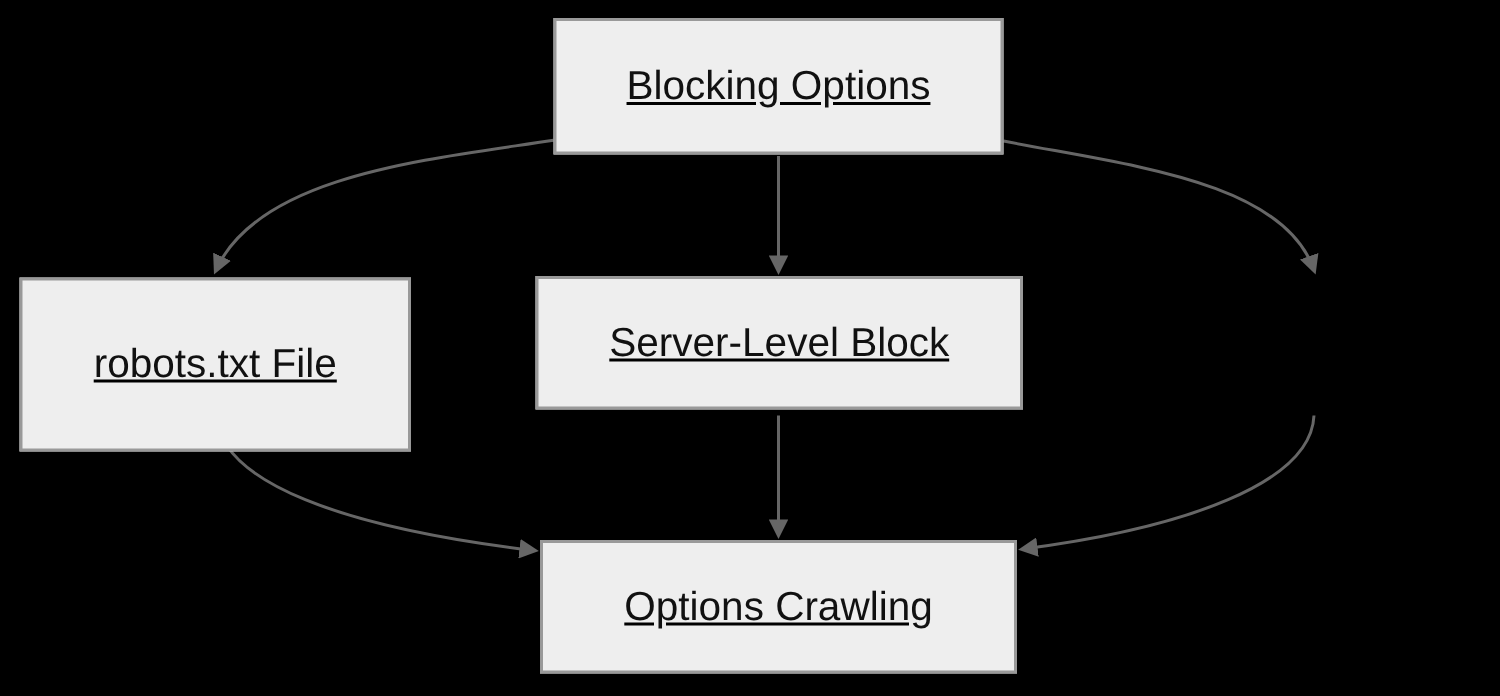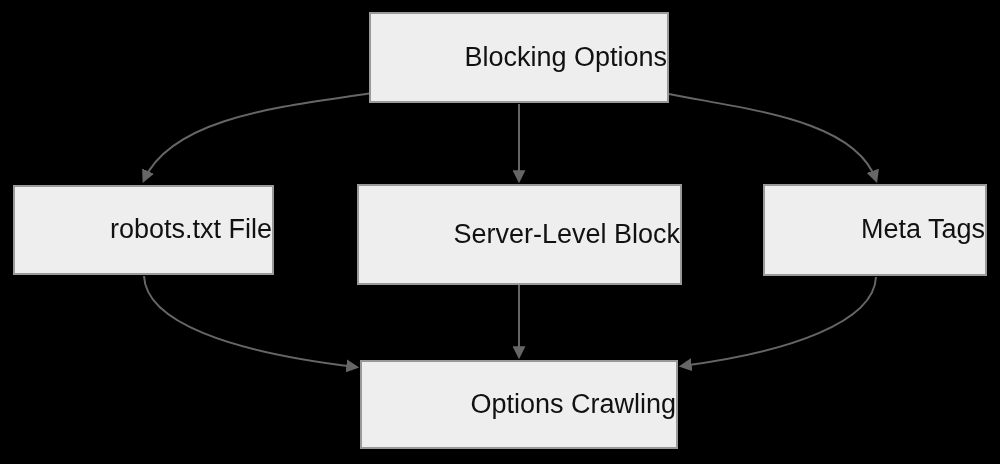--- a/index.html
+++ b/index.html
@@ -29,32 +29,33 @@
     stroke-width: 2;
     fill: none;
   }
   .arrowhead { fill: var(--arrow); }
   .node {
     position: absolute;
     background: var(--fill);
     border: 2px solid var(--border);
     display: flex;
     align-items: center;
-    justify-content: flex-end;
+    justify-content: center;
     text-align: center;
+    text-decoration: underline;
   }
   .node span {
     color: var(--text);
     font-size: 27px;
     line-height: 1.1;
     white-space: nowrap;
   }
   #node-blocking  { left: 369px; top: 12px;  width: 300px; height: 91px; }
-  #node-robots    { left: 13px;  top: 185px; width: 261px; height: 90px; }
-  #node-server    { left: 357px; top: 184px; width: 325px; height: 101px; }
+  #node-robots    { left: 13px;  top: 185px; width: 261px; height: 116px; }
+  #node-server    { left: 357px; top: 184px; width: 325px; height: 89px; }
   #node-meta      { left: 763px; top: 184px; width: 224px; height: 92px; }
   #node-prevents  { left: 360px; top: 360px; width: 318px; height: 89px; }
 </style>
 </head>
 <body>
 
 <div class="canvas">
 
   <svg class="edges" viewBox="0 0 1000 464" xmlns="http://www.w3.org/2000/svg">
     <defs>
@@ -75,21 +76,18 @@
   </div>
 
   <div class="node" id="node-robots">
     <span>robots.txt File</span>
   </div>
 
   <div class="node" id="node-server">
     <span>Server-Level Block</span>
   </div>
 
-  <div class="node" id="node-meta">
-    <span>Meta Tags</span>
-  </div>
 
   <div class="node" id="node-prevents">
     <span>Options Crawling</span>
   </div>
 
 </div>
 
 </body></html>

